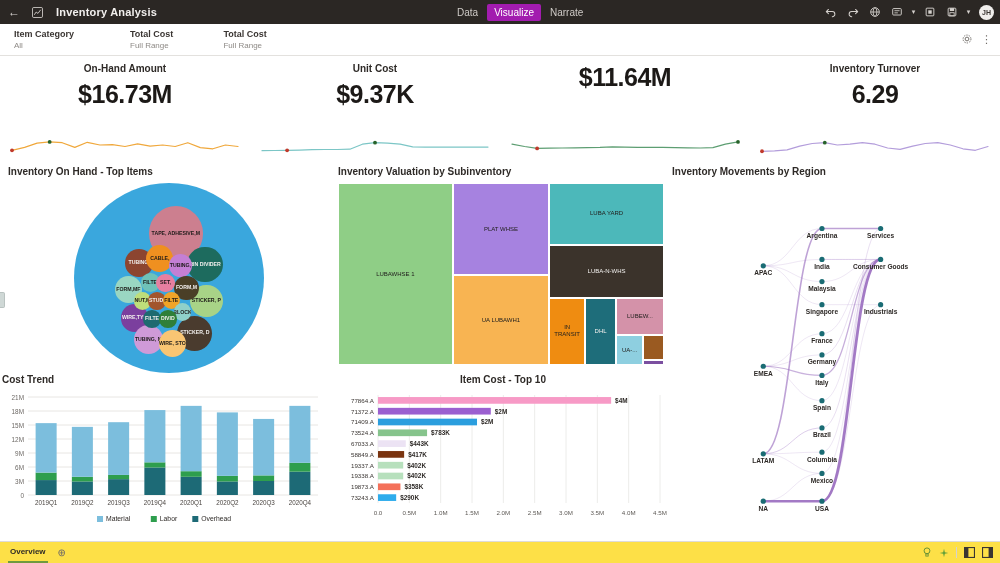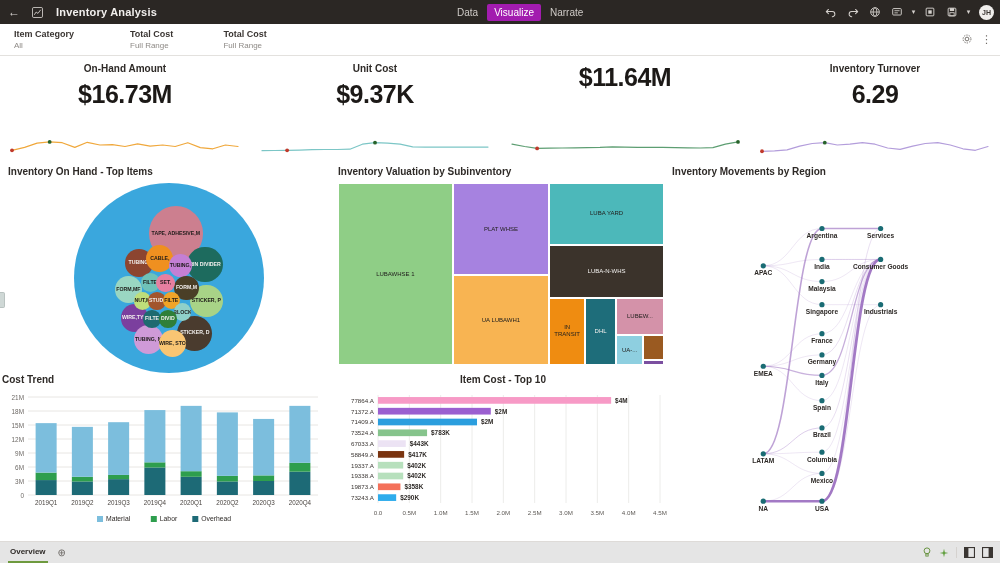--- a/index.html
+++ b/index.html
@@ -71,21 +71,21 @@
 
   
   #costtrend { position:absolute; left:2px; top:374px; width:322px; height:162px; }
 
   
   #itemcost { position:absolute; left:338px; top:374px; width:330px; height:162px;text-align:center; }
 
   
   .statusbar {
     position:absolute; left:0; bottom:0; width:1000px; height:22px;
-    background:#e5e5e5; border-top:1px solid #dedbd8; display:flex; align-items:center;
+    background:#fde047; border-top:1px solid #dedbd8; display:flex; align-items:center;
   }
   .sb-tab { margin-left:8px; font-size:8px; font-weight:700; color:#2e2a27; padding:4px 2px 5px;
             border-bottom:2px solid #6e9a3e; cursor:pointer; }
   .sb-add { margin-left:10px; font-size:10px; color:#6e6a66; cursor:pointer; }
   .sb-right { position:absolute; right:7px; display:flex; align-items:center; gap:7px; }
   .sb-ic { font-size:9px; cursor:pointer; display:flex; align-items:center; }
   .sb-div { width:1px; height:11px; background:#d5d2cf; }
 
   .edge-handle { position:absolute; left:0; top:292px; width:5px; height:16px;
                  background:#cfd8d6; border:1px solid #b9c2c0; border-left:none; border-radius:0 2px 2px 0;}

